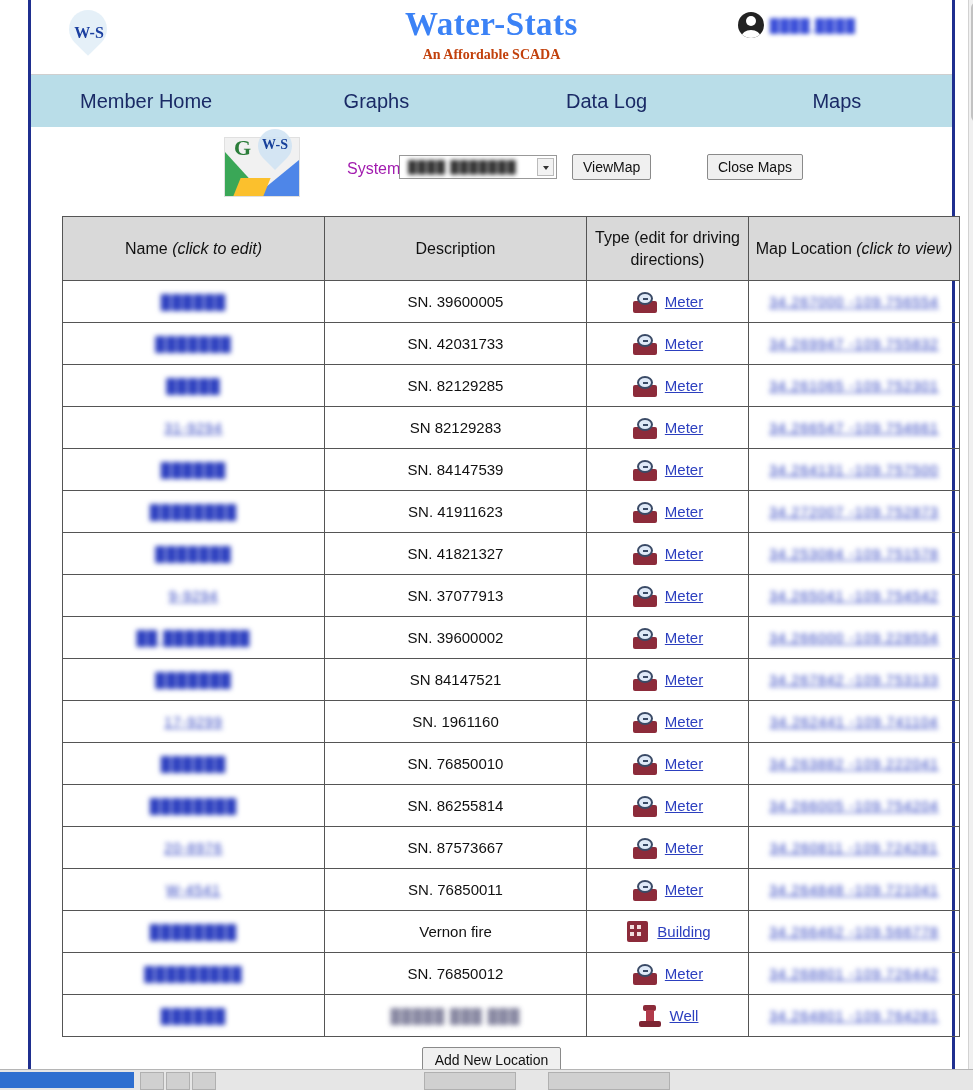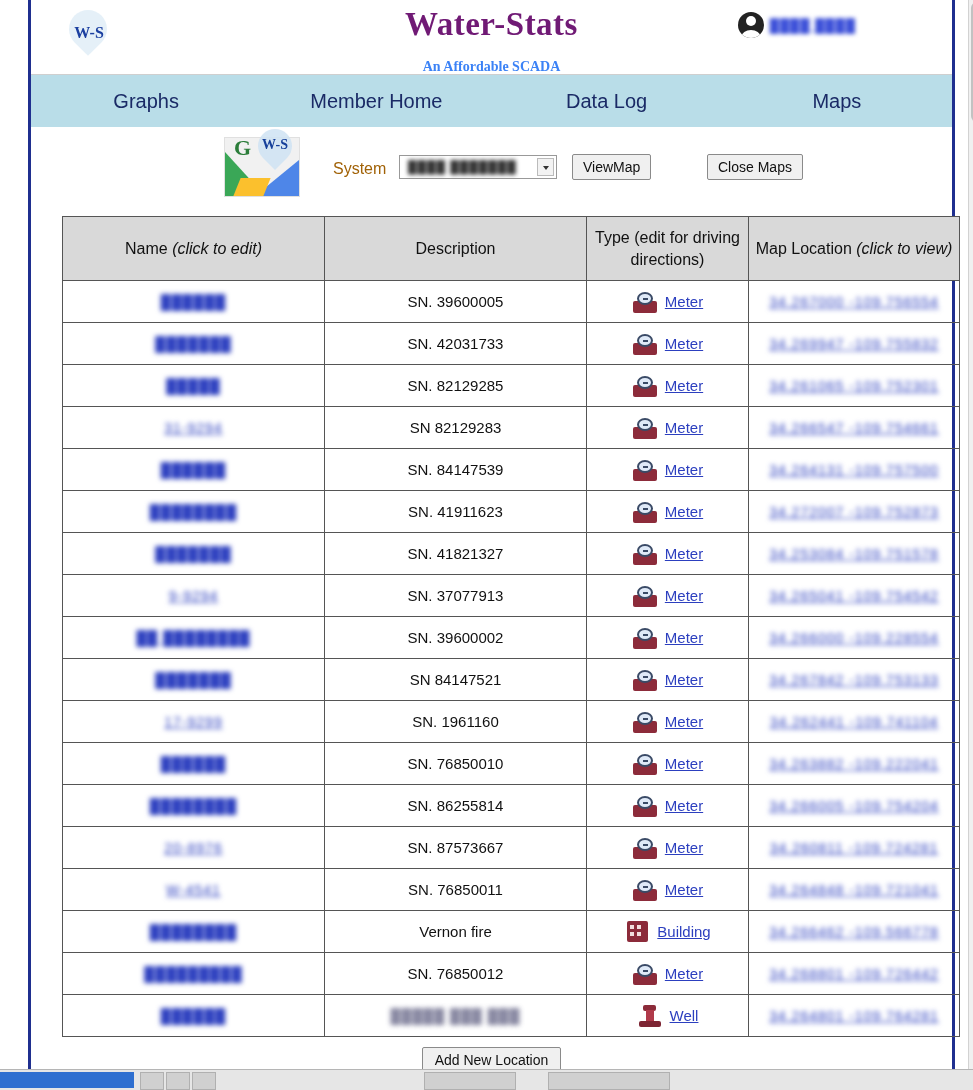--- a/index.html
+++ b/index.html
@@ -73,29 +73,29 @@
   }
   .title-block {
     position: absolute;
     left: 0; right: 0; top: 6px;
     text-align: center;
   }
   .title-main {
     font-family: "Liberation Serif", serif;
     font-size: 33px;
     font-weight: bold;
-    color: #701a75;
+    color: #3b82f6;
     letter-spacing: .5px;
   }
   .title-sub {
     font-family: "Liberation Serif", serif;
     font-size: 14px;
     font-weight: bold;
-    color: #3b82f6;
-    margin-top: 16px;
+    color: #c2410c;
+    margin-top: 4px;
   }
   .user-area {
     position: absolute;
     right: 96px; top: 12px;
     display: flex;
     align-items: center;
     gap: 6px;
   }
   .avatar {
     width: 26px; height: 26px;
@@ -206,23 +206,23 @@
   .gmap-icon .ws {
     position: absolute;
     left: 38px; top: 8px;
     font-size: 14px;
     font-weight: bold;
     color: #16409a;
     font-family: "Liberation Serif", serif;
   }
   .system-label {
     position: absolute;
-    left: 302px; top: 33px;
+    left: 316px; top: 33px;
     font-size: 16px;
-    color: #a16207;
+    color: #a21caf;
   }
   .system-select {
     position: absolute;
     left: 368px; top: 28px;
     width: 158px; height: 24px;
     border: 1px solid #999;
     background: #fff;
     box-sizing: border-box;
   }
   .system-select .val {
@@ -454,22 +454,22 @@
         <div class="title-main">Water-Stats</div>
         <div class="title-sub">An Affordable SCADA</div>
       </div>
       <div class="user-area">
         <div class="avatar"></div>
         <div class="user-name">████ ████</div>
       </div>
     </div>
 
     <div class="nav">
+      <div class="nav-item">Member Home</div>
       <div class="nav-item">Graphs</div>
-      <div class="nav-item">Member Home</div>
       <div class="nav-item">Data Log</div>
       <div class="nav-item">Maps</div>
     </div>
 
     <div class="toolbar">
       <div class="gmap-icon">
         <div class="sheet">
           <div class="green"></div>
           <div class="blue"></div>
           <div class="yellow"></div>

